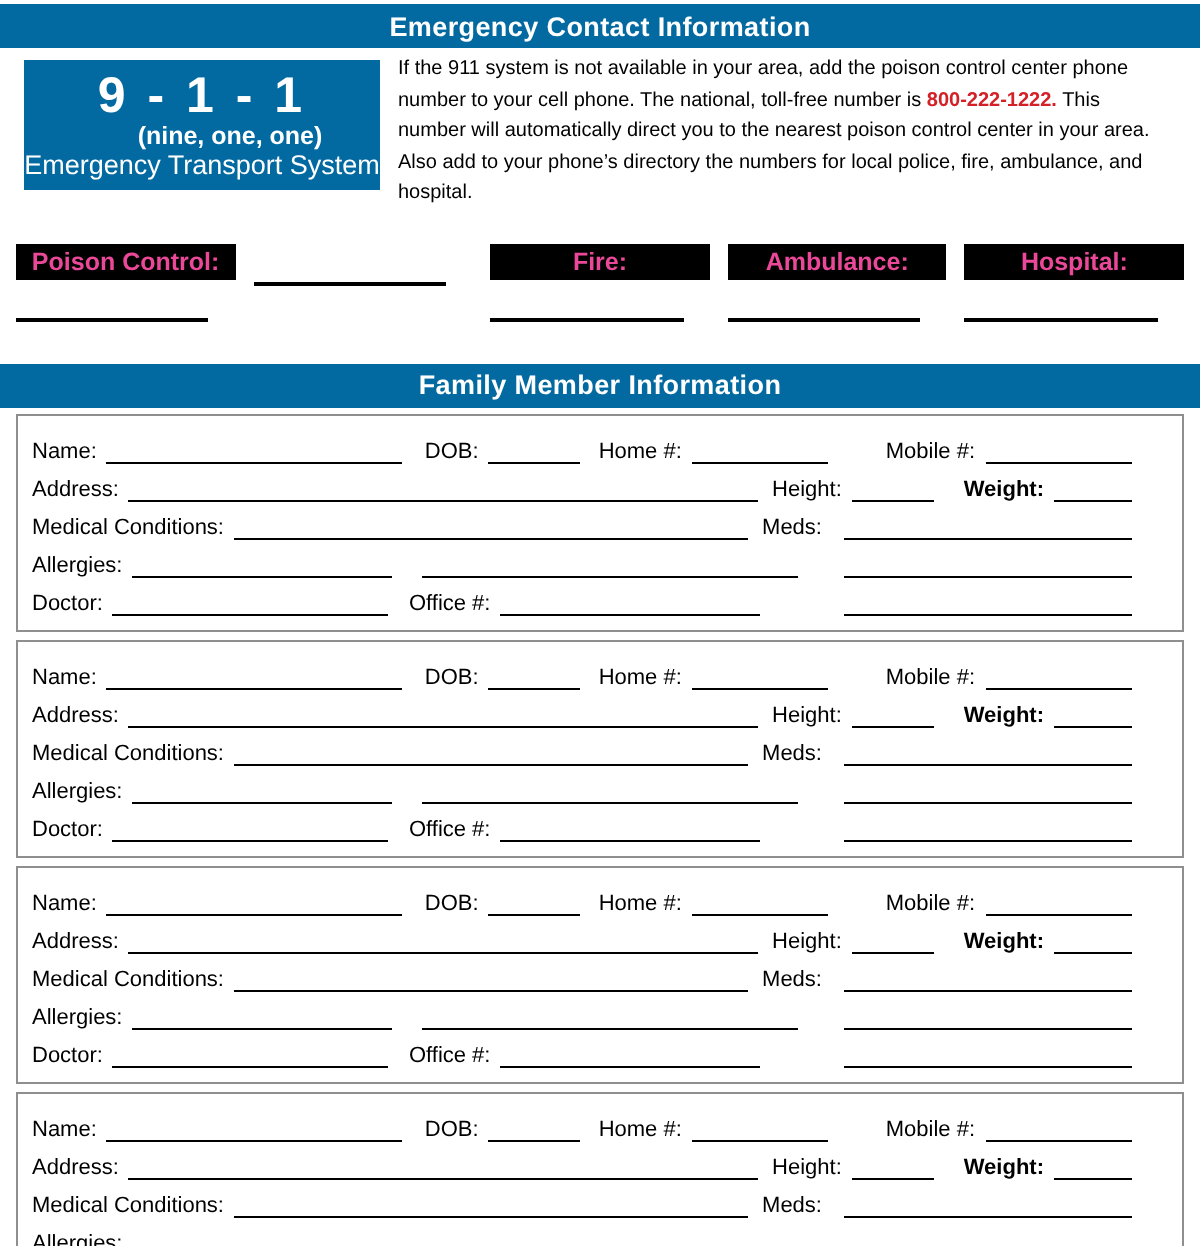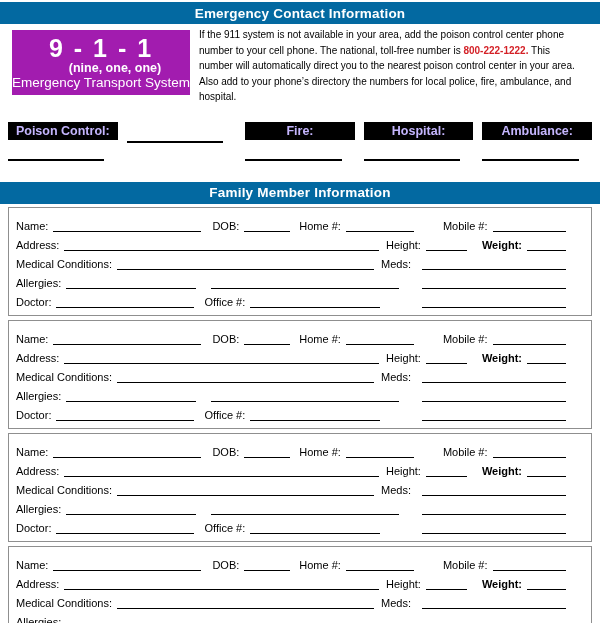--- a/index.html
+++ b/index.html
@@ -20,21 +20,21 @@
     line-height:26px; }
   .panel911 .phonetic { font-size:12.5px; font-weight:bold; line-height:14px;margin-left:28px; }
   .panel911 .caption { font-size:13.5px; font-weight:normal; line-height:15px; }
   .para { flex:1; font-size:10px; line-height:15.5px; margin-top:-3px; }
   .para .phone { color:#D42127; font-weight:bold; }
 
   
   .contacts { display:grid; grid-template-columns:repeat(5,1fr);
     column-gap:9px; margin:17px 8px 0 8px; }
   .contact-cell { display:flex; flex-direction:column; }
-  .contact-label { background:#000; color:#c4b5fd; font-weight:bold;
+  .contact-label { background:#000; color:#ec4899; font-weight:bold;
     font-size:12.5px; height:18px; display:flex; align-items:center;
     justify-content:center; }
   .contact-line { border-bottom:2px solid #000; width:88%; height:0;
     margin-top:19px; }
 
   .bar.family { margin-top:21px; }
 
   
   .members { margin:3px 8px 0 8px; }
   .member-box { border:1px solid #8f8f8f; padding:5px 25px 7px 7px;
@@ -62,21 +62,21 @@
   .ln-weight { flex:0 0 39px; }
 </style>
 </head>
 <body>
 
 <div class="bar top">
   <span>Emergency Contact Information</span>
 </div>
 
 <div class="emergency">
-  <div class="panel911" style="background: #a21caf;">
+  <div class="panel911" style="background: #0369a1;">
     <div class="big">9 - 1 - 1</div>
     <div class="phonetic">(nine, one, one)</div>
     <div class="caption">Emergency Transport System</div>
   </div>
   <div class="para"><span>If the 911 system is not available in your area, add the poison control center phone number to your cell phone. The national, toll-free number is </span><span class="phone" style="color: rgb(212, 33, 39);">800-222-1222.</span><span> This number will automatically direct you to the nearest poison control center in your area. Also add to your phone’s directory the numbers for local police, fire, ambulance, and hospital.</span></div>
 </div>
 
 <div class="contacts">
 
     <div class="contact-cell">
@@ -87,26 +87,26 @@
     <div class="contact-cell">
       <div class="contact-line"></div>
     </div>
 
     <div class="contact-cell">
       <div class="contact-label">Fire:</div>
       <div class="contact-line"></div>
     </div>
 
     <div class="contact-cell">
+      <div class="contact-label">Ambulance:</div>
+      <div class="contact-line"></div>
+    </div>
+
+    <div class="contact-cell">
       <div class="contact-label">Hospital:</div>
-      <div class="contact-line"></div>
-    </div>
-
-    <div class="contact-cell">
-      <div class="contact-label">Ambulance:</div>
       <div class="contact-line"></div>
     </div>
   </div>
 
 <div class="bar family">
   <span>Family Member Information</span>
 </div>
 
 <div class="members">
 

